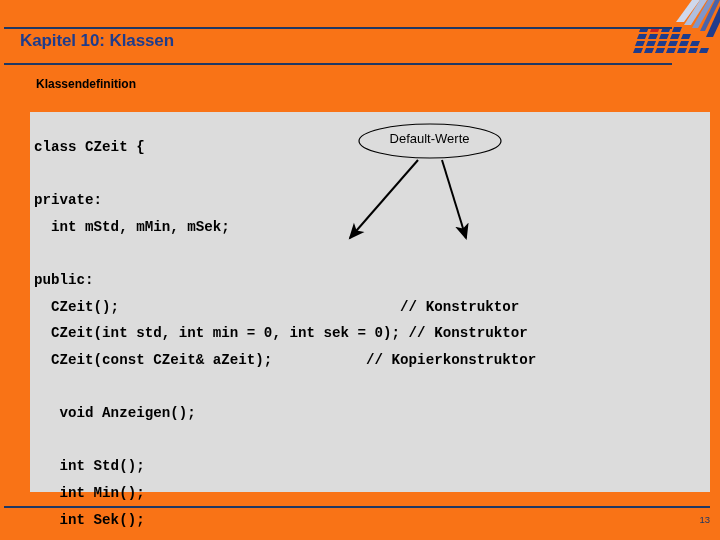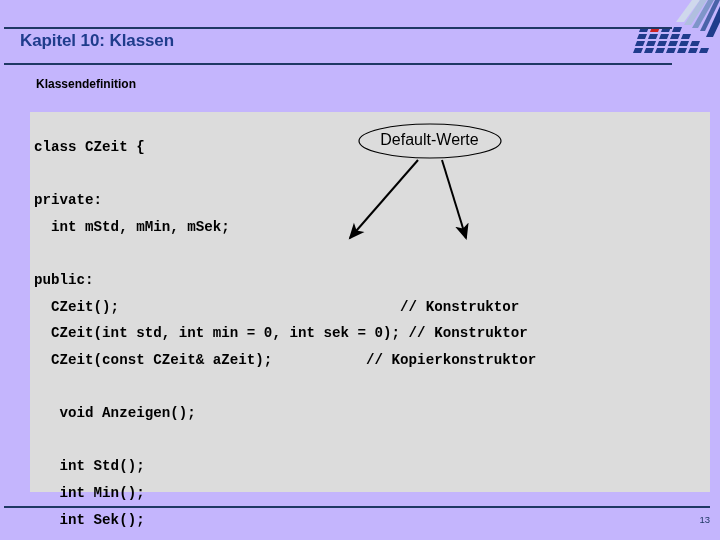--- a/index.html
+++ b/index.html
@@ -12,21 +12,21 @@
     height: 540px;
     position: relative;
     overflow: hidden;
     font-family: "Liberation Sans", sans-serif;
   }
 
   
   #slide {
     position: absolute;
     inset: 0;
-    background: #c4b5fd;
+    background: #f97316;
   }
 
   .rule {
     position: absolute;
     left: 4px;
     width: 668px;
     height: 2px;
     background: #1f3864;
   }
   #rule-top  { top: 27px; }
@@ -97,21 +97,21 @@
     height: 160px;
     overflow: visible;
     pointer-events: none;
   }
   #callout-label {
     position: absolute;
     left: 352px;
     top: 131px;
     width: 155px;
     text-align: center;
-    font-size: 16px;
+    font-size: 13px;
     color: #000000;
     font-family: "Liberation Sans", sans-serif;
     white-space: nowrap;
   }
 
   
   #footer-rule {
     position: absolute;
     left: 4px;
     top: 506px;

